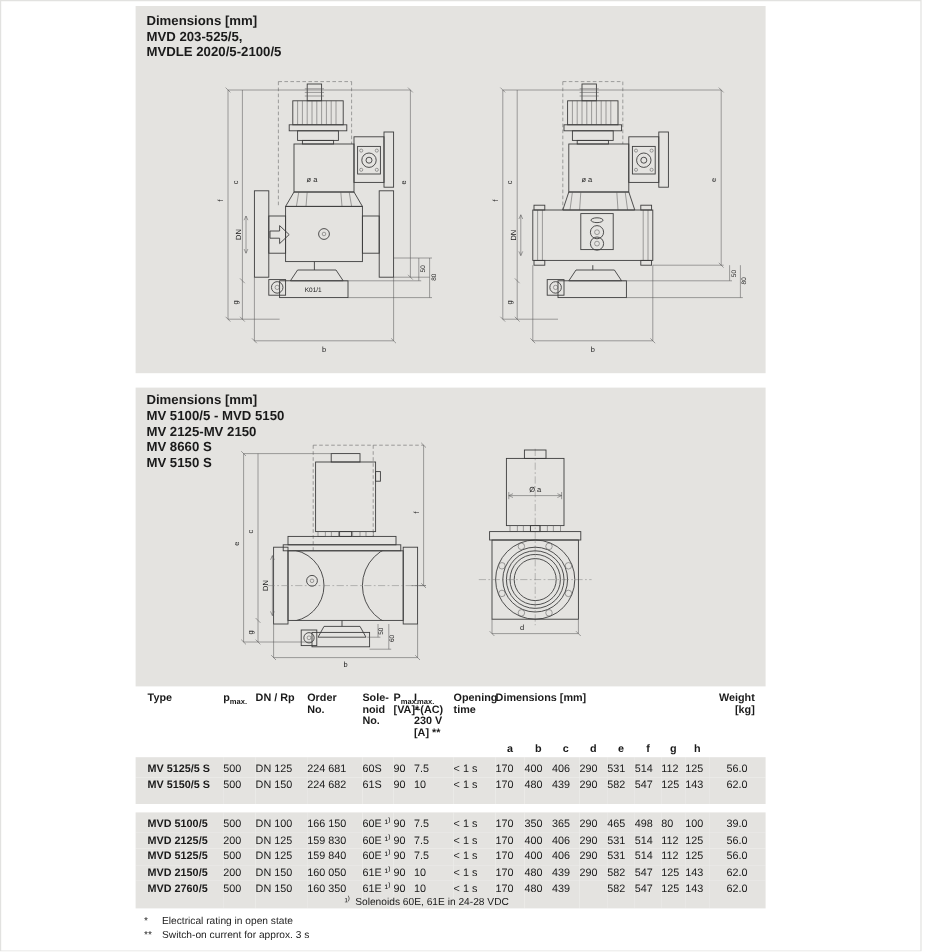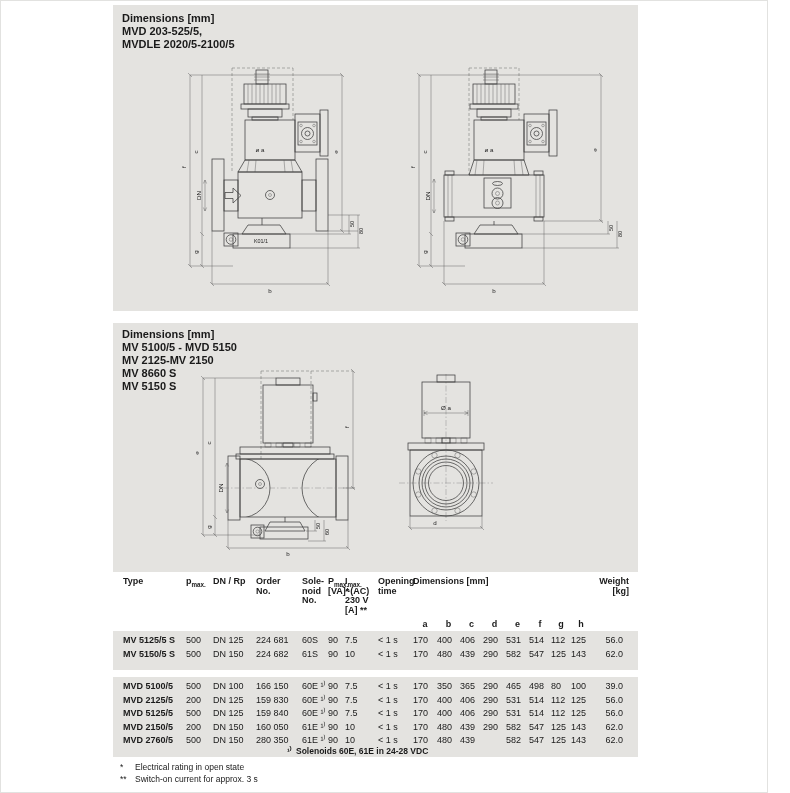--- a/index.html
+++ b/index.html
@@ -31,21 +31,21 @@
   tbody.band tr:first-child td{padding-top:3px;margin-left:31px;}
   tbody.band tr:last-child td{padding-bottom:9px;}
   tbody.spacer td{height:7px;line-height:7px;background:#fff;}
   .c-type{font-weight:bold;padding-left:10px;}
   .c-dim{text-align:left;padding-right:3px;}
   .c-wt{text-align:right;padding-right:15px;}
   sub{font-size:6.3px;line-height:0;}
   
   .footnotes{position:absolute;left:113px;top:746px;width:560px;font-size:8.5px;line-height:11.5px;}
   .fn-left{position:absolute;left:7px;top:16px;}
-  .fn-right{position:absolute;left:174px;top:0;font-weight:bold;}
+  .fn-right{position:absolute;left:174px;top:0;}
   .fn-sym{display:inline-block;width:15px;}
   .fn-sym2{display:inline-block;width:9px;}
   .fn-indent{padding-left:9px;}
   .fn-row{white-space:nowrap;}
 </style>
 </head>
 <body>
 
 <div class="page">
 
@@ -480,21 +480,21 @@
             <td class="c-dim">582</td>
             <td class="c-dim">547</td>
             <td class="c-dim">125</td>
             <td class="c-dim">143</td>
             <td class="c-wt">62.0</td>
           </tr>
           <tr>
             <td class="c-type">MVD 2760/5</td>
             <td class="c-num">500</td>
             <td class="c-txt">DN 150</td>
-            <td class="c-txt">280 350</td>
+            <td class="c-txt">160 350</td>
             <td class="c-txt">61E ¹⁾</td>
             <td class="c-num">90</td>
             <td class="c-num">10</td>
             <td class="c-txt">&lt; 1 s</td>
             <td class="c-dim">170</td>
             <td class="c-dim">480</td>
             <td class="c-dim">439</td>
             <td class="c-dim"></td>
             <td class="c-dim">582</td>
             <td class="c-dim">547</td>

